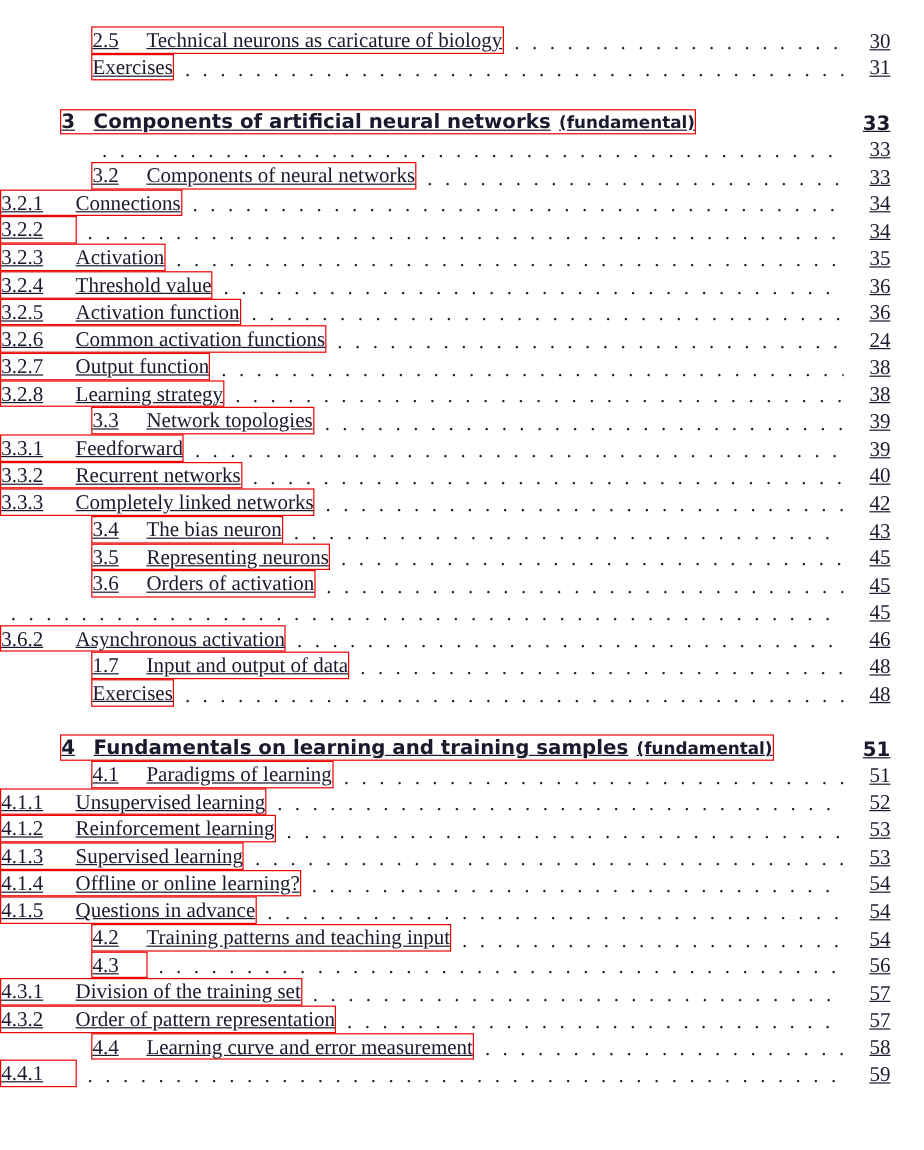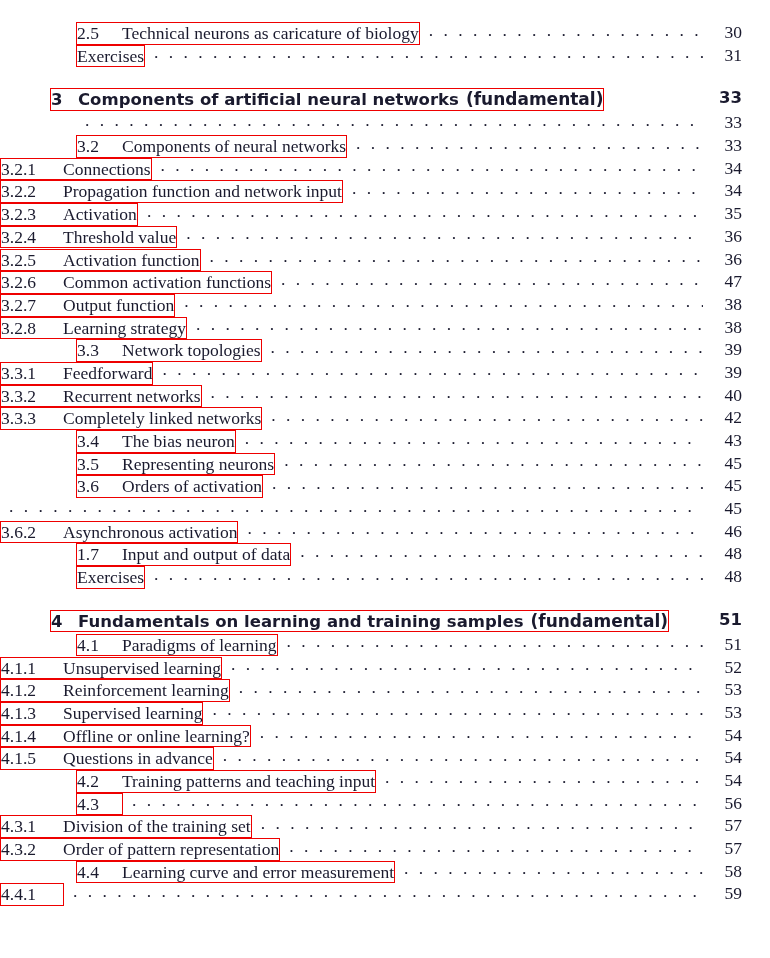--- a/index.html
+++ b/index.html
@@ -18,24 +18,25 @@
   #toc {
     position: relative;
     width: 770px;
     height: 958px;
     padding: 0;
   }
 
   .row {
     position: relative;
     display: flex;
-    align-items: flex-start;
+    align-items: flex-end;
     height: 22.7px;
     font-size: 17.5px;
     white-space: nowrap;
+    text-decoration: underline;
   }
 
   
   .lvl-chapter { padding-left: 50px; }
   .lvl-section { padding-left: 76px; }
   .lvl-subsec  { }
 
   
   .link {
     display: inline-flex;
@@ -96,21 +97,21 @@
   .row.chapter .page {
     font-family: "DejaVu Sans", "Liberation Sans", sans-serif;
     font-weight: bold;
     font-size: 16.5px;
   }
   .row.chapter .leader::before { content: ""; }
 
   .tag {
     font-family: "DejaVu Sans", "Liberation Sans", sans-serif;
     font-weight: bold;
-    font-size: 17px;
+    font-size: 14px;
     padding-left: 7px;
   }
 
   .gap-before { margin-top: 21px; }
 </style>
 </head>
 <body>
 
 <div id="toc" style="padding-top: 22px;">
     <div class="row lvl-section">
@@ -153,21 +154,20 @@
       <span class="link">
         <span class="num">3.2.1</span>
         <span class="title">Connections</span>
       </span>
       <span class="leader"></span>
       <span class="page">34</span>
     </div>
     <div class="row lvl-subsec">
       <span class="link">
         <span class="num">3.2.2</span>
-        <span class="title">Propagation function and network input</span>
       </span>
       <span class="leader"></span>
       <span class="page">34</span>
     </div>
     <div class="row lvl-subsec">
       <span class="link">
         <span class="num">3.2.3</span>
         <span class="title">Activation</span>
       </span>
       <span class="leader"></span>
@@ -188,21 +188,21 @@
       </span>
       <span class="leader"></span>
       <span class="page">36</span>
     </div>
     <div class="row lvl-subsec">
       <span class="link">
         <span class="num">3.2.6</span>
         <span class="title">Common activation functions</span>
       </span>
       <span class="leader"></span>
-      <span class="page">47</span>
+      <span class="page">24</span>
     </div>
     <div class="row lvl-subsec">
       <span class="link">
         <span class="num">3.2.7</span>
         <span class="title">Output function</span>
       </span>
       <span class="leader"></span>
       <span class="page">38</span>
     </div>
     <div class="row lvl-subsec">

